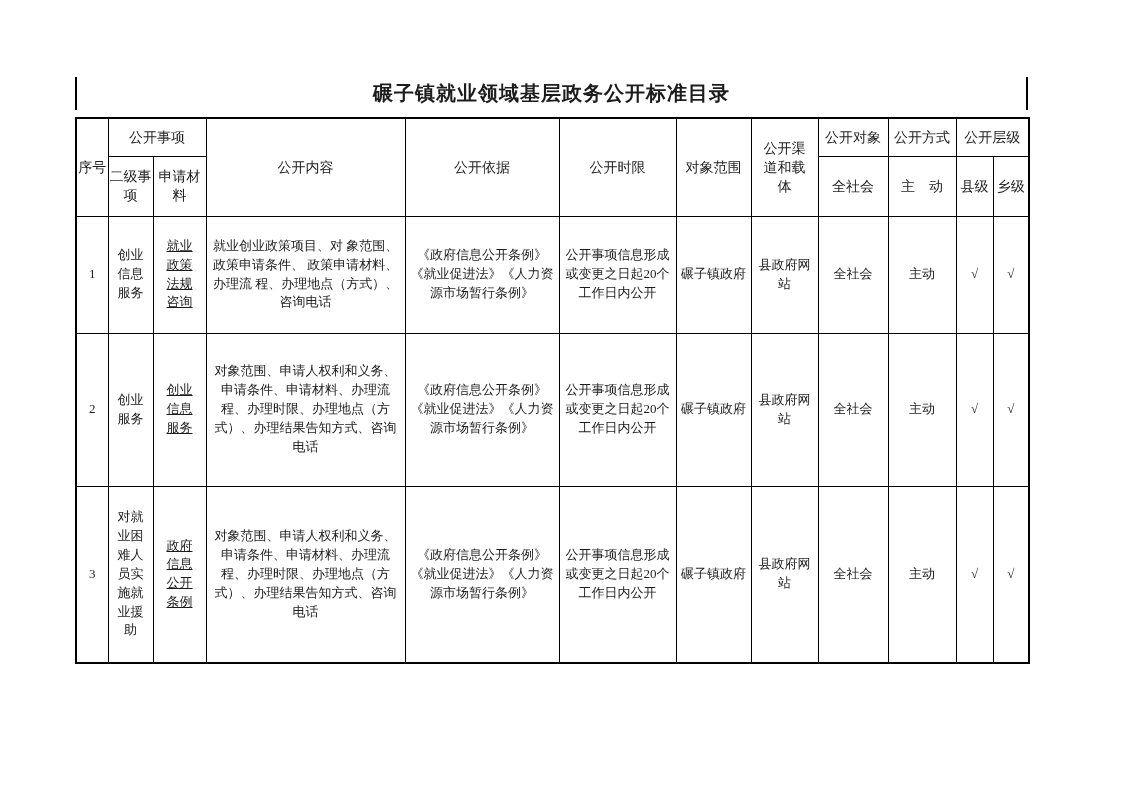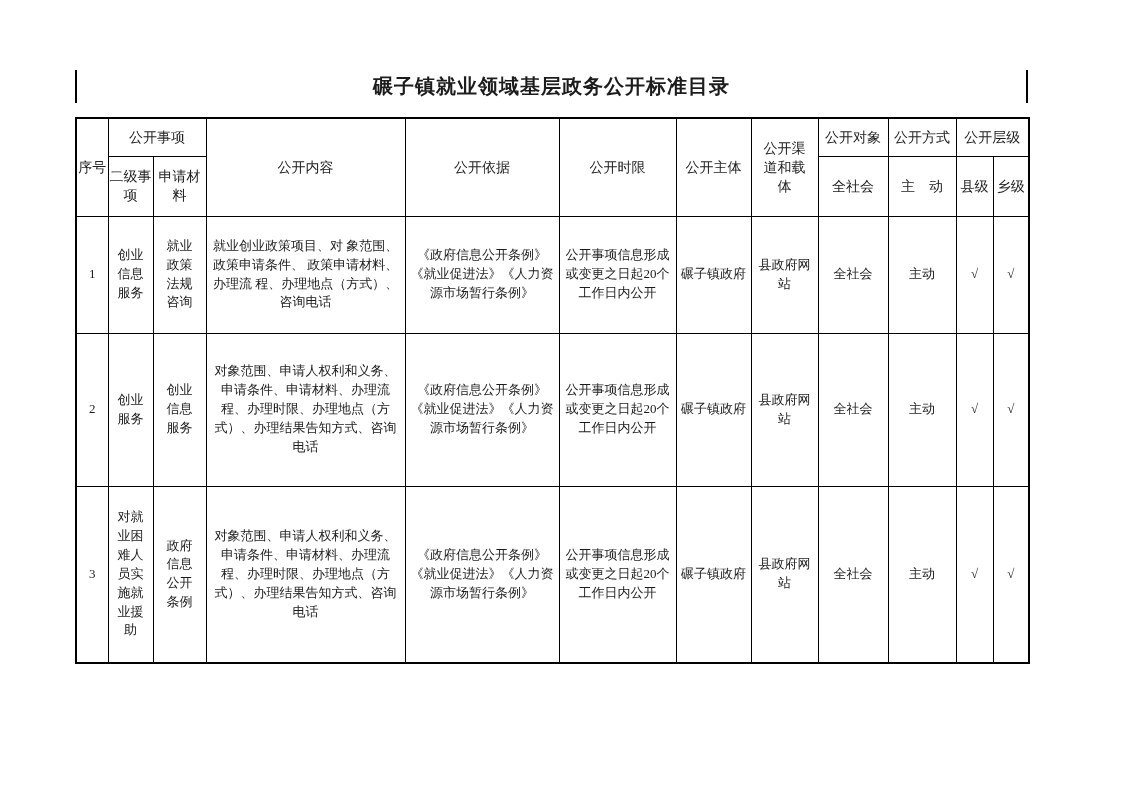--- a/index.html
+++ b/index.html
@@ -9,21 +9,21 @@
     width: 1122px;
     height: 793px;
     background: #ffffff;
     color: #1c1c1c;
     font-family: "Liberation Serif", "DejaVu Serif", serif;
     overflow: hidden;
   }
   .title-bar {
     position: absolute;
     left: 75px;
-    top: 70px;
+    top: 77px;
     width: 953px;
     height: 33px;
     border-left: 2px solid #000;
     border-right: 2px solid #000;
     display: flex;
     align-items: center;
     justify-content: center;
   }
   .doc-title {
     font-family: "Liberation Serif", "DejaVu Serif", serif;
@@ -54,21 +54,21 @@
     line-height: 1.35;
     padding: 2px 1px;
   }
   .main-table th.th-channel { padding: 6px 10px; }
   .main-table td {
     font-family: "Liberation Serif", "DejaVu Serif", serif;
     font-size: 13px;
     line-height: 1.45;
     padding: 2px 4px;
   }
-  .main-table td.td-l2 { padding: 2px 8px; }
+  .main-table td.td-l2 { padding: 2px 8px; text-decoration: underline; }
   tr.hrow-a { height: 38px; }
   tr.hrow-b { height: 60px; }
   tbody tr:nth-child(1) { height: 117px; }
   tbody tr:nth-child(2) { height: 153px; }
   tbody tr:nth-child(3) { height: 177px; }
 </style>
 </head>
 <body>
 
 <div class="page">
@@ -92,21 +92,21 @@
         <col style="width:37px">
         <col style="width:36px">
     </colgroup>
     <thead>
       <tr class="hrow-a">
         <th rowspan="2">序号</th>
         <th colspan="2">公开事项</th>
         <th rowspan="2">公开内容</th>
         <th rowspan="2">公开依据</th>
         <th rowspan="2">公开时限</th>
-        <th rowspan="2">公开主体</th>
+        <th rowspan="2">对象范围</th>
         <th rowspan="2" class="th-channel">公开渠道和载体</th>
         <th>公开对象</th>
         <th>公开方式</th>
         <th colspan="2">公开层级</th>
       </tr>
       <tr class="hrow-b">
         <th>二级事项</th>
         <th>申请材料</th>
         <th>全社会</th>
         <th>主　动</th>

